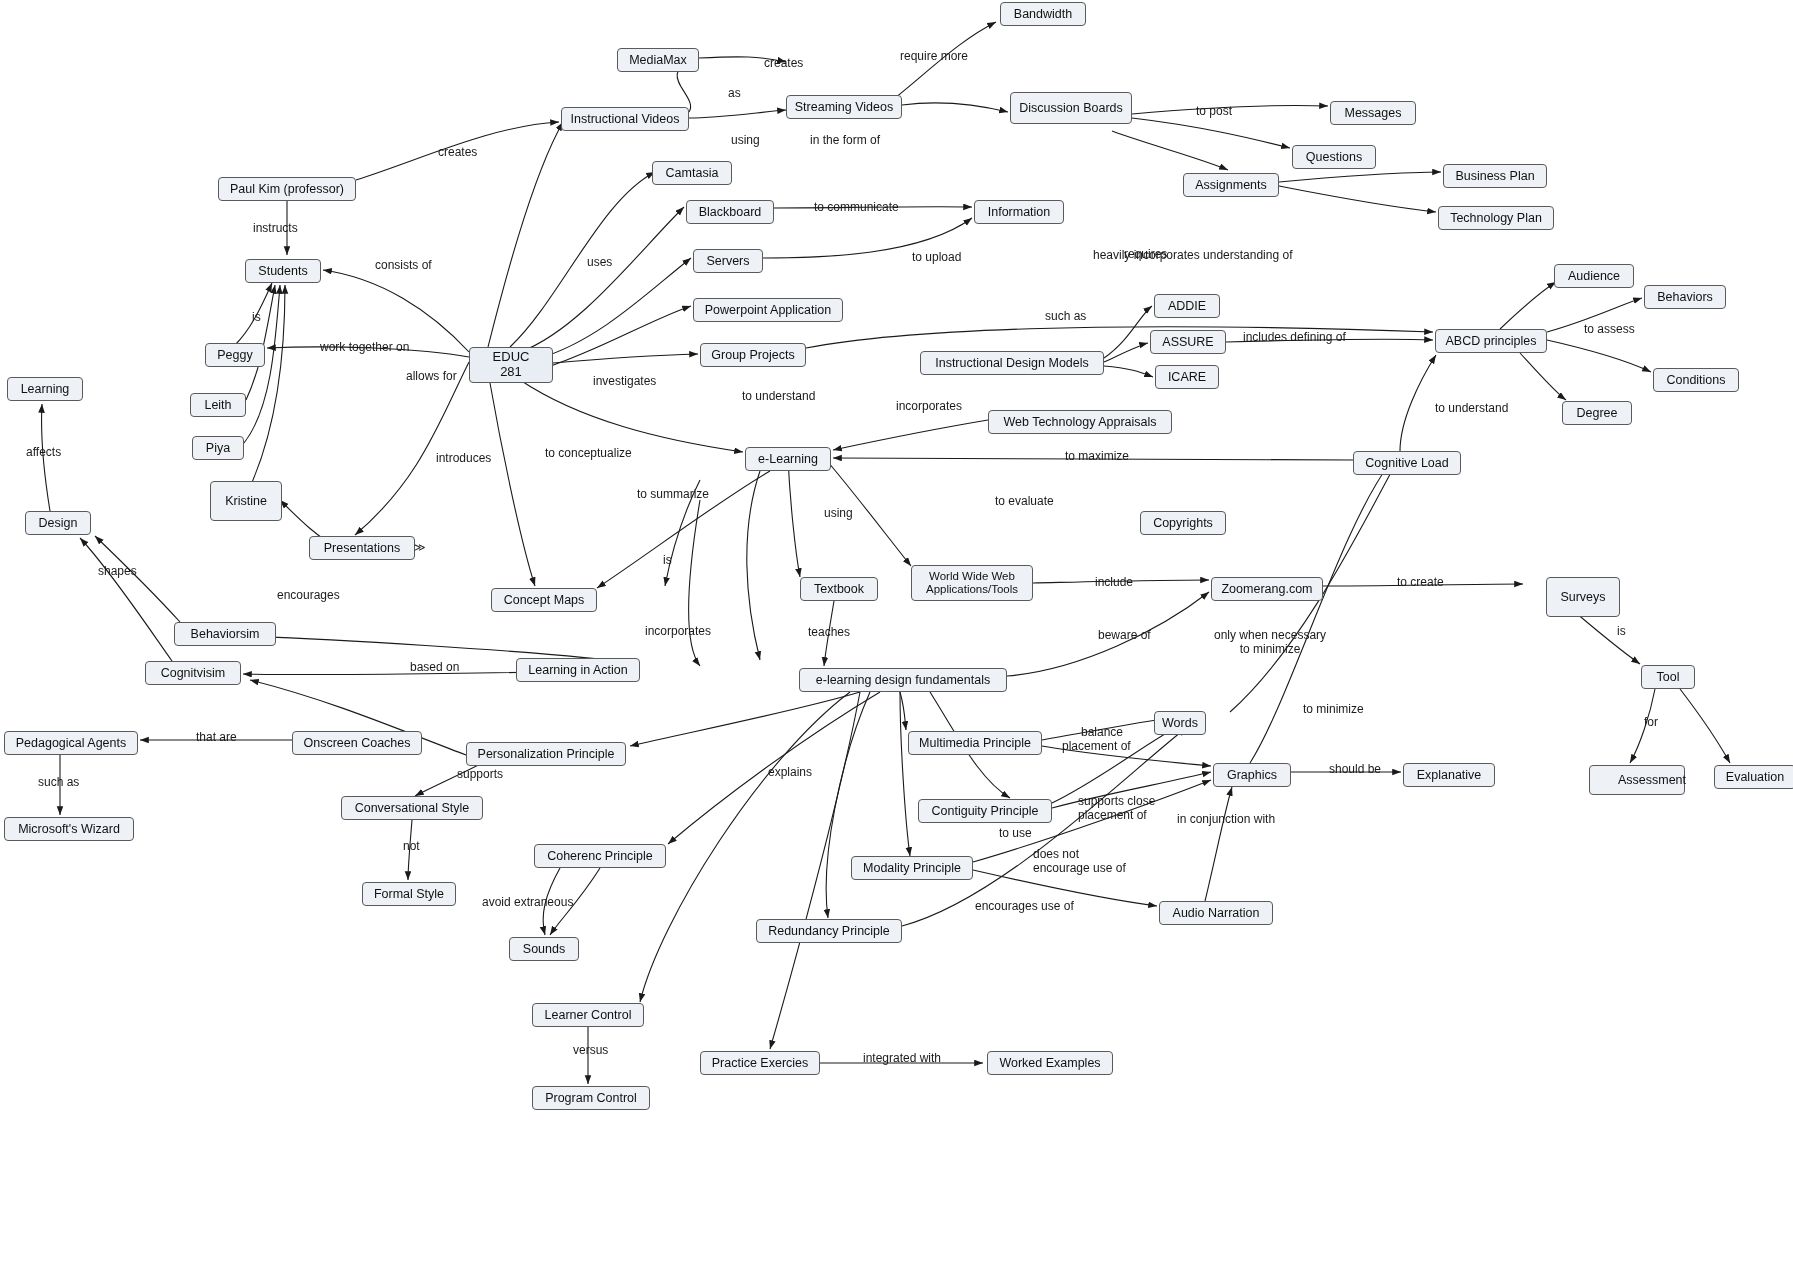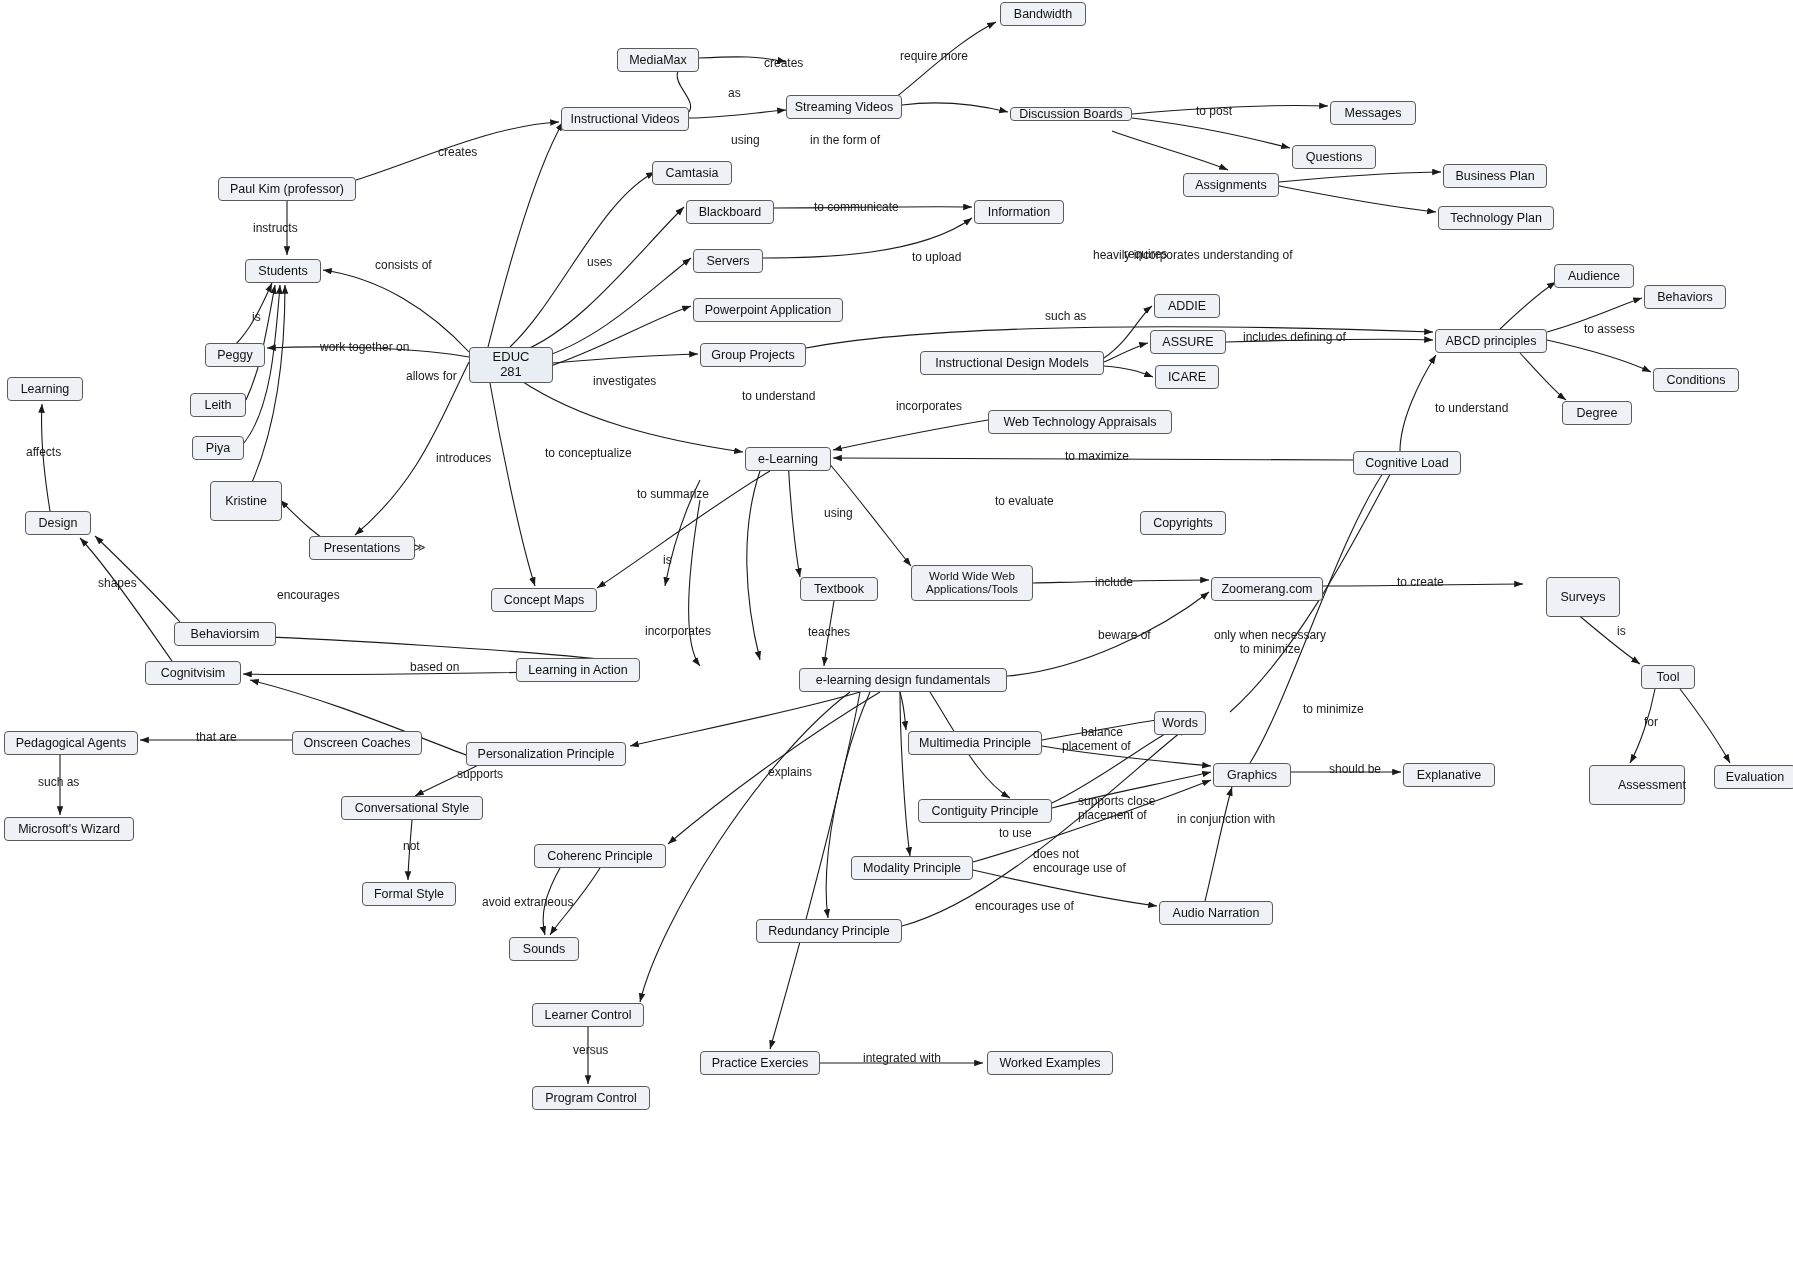--- a/index.html
+++ b/index.html
@@ -172,21 +172,21 @@
       <path d="M340,548 C320,540 300,520 280,500"></path>
       <path d="M700,480 C680,520 670,560 665,586"></path>
       <path d="M700,500 C690,560 680,640 700,666"></path>
     </g>
   </svg>
 
   <div class="node" style="left:1000px;top:2px;width:86px;height:24px;">Bandwidth</div>
   <div class="node" style="left:617px;top:48px;width:82px;height:24px;">MediaMax</div>
   <div class="node" style="left:786px;top:95px;width:116px;height:24px;">Streaming Videos</div>
   <div class="node" style="left:561px;top:107px;width:128px;height:24px;">Instructional Videos</div>
-  <div class="node" style="left:1010px;top:107px;width:122px;height:14px;text-align:right;">Discussion Boards</div>
+  <div class="node" style="left:1010px;top:92px;width:122px;height:32px;text-align:right;">Discussion Boards</div>
   <div class="node" style="left:1330px;top:101px;width:86px;height:24px;">Messages</div>
   <div class="node" style="left:1292px;top:145px;width:84px;height:24px;">Questions</div>
   <div class="node" style="left:652px;top:161px;width:80px;height:24px;">Camtasia</div>
   <div class="node" style="left:218px;top:177px;width:138px;height:24px;">Paul Kim (professor)</div>
   <div class="node" style="left:1183px;top:173px;width:96px;height:24px;">Assignments</div>
   <div class="node" style="left:1443px;top:164px;width:104px;height:24px;">Business Plan</div>
   <div class="node" style="left:686px;top:200px;width:88px;height:24px;">Blackboard</div>
   <div class="node" style="left:974px;top:200px;width:90px;height:24px;">Information</div>
   <div class="node" style="left:1438px;top:206px;width:116px;height:24px;">Technology Plan</div>
   <div class="node" style="left:693px;top:249px;width:70px;height:24px;">Servers</div>
@@ -226,21 +226,21 @@
   <div class="node" style="left:516px;top:658px;width:124px;height:24px;">Learning in Action</div>
   <div class="node" style="left:1641px;top:665px;width:54px;height:24px;">Tool</div>
   <div class="node" style="left:799px;top:668px;width:208px;height:24px;">e-learning design fundamentals</div>
   <div class="node" style="left:1146px;top:711px;width:52px;height:24px;margin-left:8px;">Words</div>
   <div class="node" style="left:4px;top:731px;width:134px;height:24px;">Pedagogical Agents</div>
   <div class="node" style="left:292px;top:731px;width:130px;height:24px;">Onscreen Coaches</div>
   <div class="node" style="left:908px;top:731px;width:134px;height:24px;">Multimedia Principle</div>
   <div class="node" style="left:466px;top:742px;width:160px;height:24px;">Personalization Principle</div>
   <div class="node" style="left:1213px;top:763px;width:78px;height:24px;">Graphics</div>
   <div class="node" style="left:1403px;top:763px;width:92px;height:24px;">Explanative</div>
-  <div class="node" style="left:1589px;top:765px;width:96px;height:40px;padding-left:36px;">Assessment</div>
+  <div class="node" style="left:1589px;top:765px;width:96px;height:30px;padding-left:36px;">Assessment</div>
   <div class="node" style="left:1714px;top:765px;width:82px;height:24px;">Evaluation</div>
   <div class="node" style="left:341px;top:796px;width:142px;height:24px;">Conversational Style</div>
   <div class="node" style="left:918px;top:799px;width:134px;height:24px;">Contiguity Principle</div>
   <div class="node" style="left:4px;top:817px;width:130px;height:24px;">Microsoft's Wizard</div>
   <div class="node" style="left:534px;top:844px;width:132px;height:24px;">Coherenc Principle</div>
   <div class="node" style="left:851px;top:856px;width:122px;height:24px;">Modality Principle</div>
   <div class="node" style="left:362px;top:882px;width:94px;height:24px;">Formal Style</div>
   <div class="node" style="left:1159px;top:901px;width:114px;height:24px;">Audio Narration</div>
   <div class="node" style="left:756px;top:919px;width:146px;height:24px;">Redundancy Principle</div>
   <div class="node" style="left:509px;top:937px;width:70px;height:24px;">Sounds</div>
@@ -274,21 +274,21 @@
   <div class="edge-label" style="left:896px;top:400px;">incorporates</div>
   <div class="edge-label" style="left:1435px;top:402px;">to understand</div>
   <div class="edge-label" style="left:26px;top:446px;">affects</div>
   <div class="edge-label" style="left:436px;top:452px;">introduces</div>
   <div class="edge-label" style="left:545px;top:447px;">to conceptualize</div>
   <div class="edge-label" style="left:1065px;top:450px;">to maximize</div>
   <div class="edge-label" style="left:637px;top:488px;">to summarize</div>
   <div class="edge-label" style="left:995px;top:495px;">to evaluate</div>
   <div class="edge-label" style="left:824px;top:507px;">using</div>
   <div class="edge-label" style="left:663px;top:554px;">is</div>
-  <div class="edge-label" style="left:98px;top:565px;margin-top:12px;">shapes</div>
+  <div class="edge-label" style="left:98px;top:565px;">shapes</div>
   <div class="edge-label" style="left:277px;top:589px;">encourages</div>
   <div class="edge-label" style="left:1095px;top:576px;">include</div>
   <div class="edge-label" style="left:1397px;top:576px;">to create</div>
   <div class="edge-label" style="left:645px;top:625px;">incorporates</div>
   <div class="edge-label" style="left:808px;top:626px;">teaches</div>
   <div class="edge-label" style="left:1098px;top:629px;">beware of</div>
   <div class="edge-label" style="left:1214px;top:629px;text-align:center;">only when necessary
 to minimize</div>
   <div class="edge-label" style="left:1303px;top:703px;">to minimize</div>
   <div class="edge-label" style="left:1617px;top:625px;">is</div>

